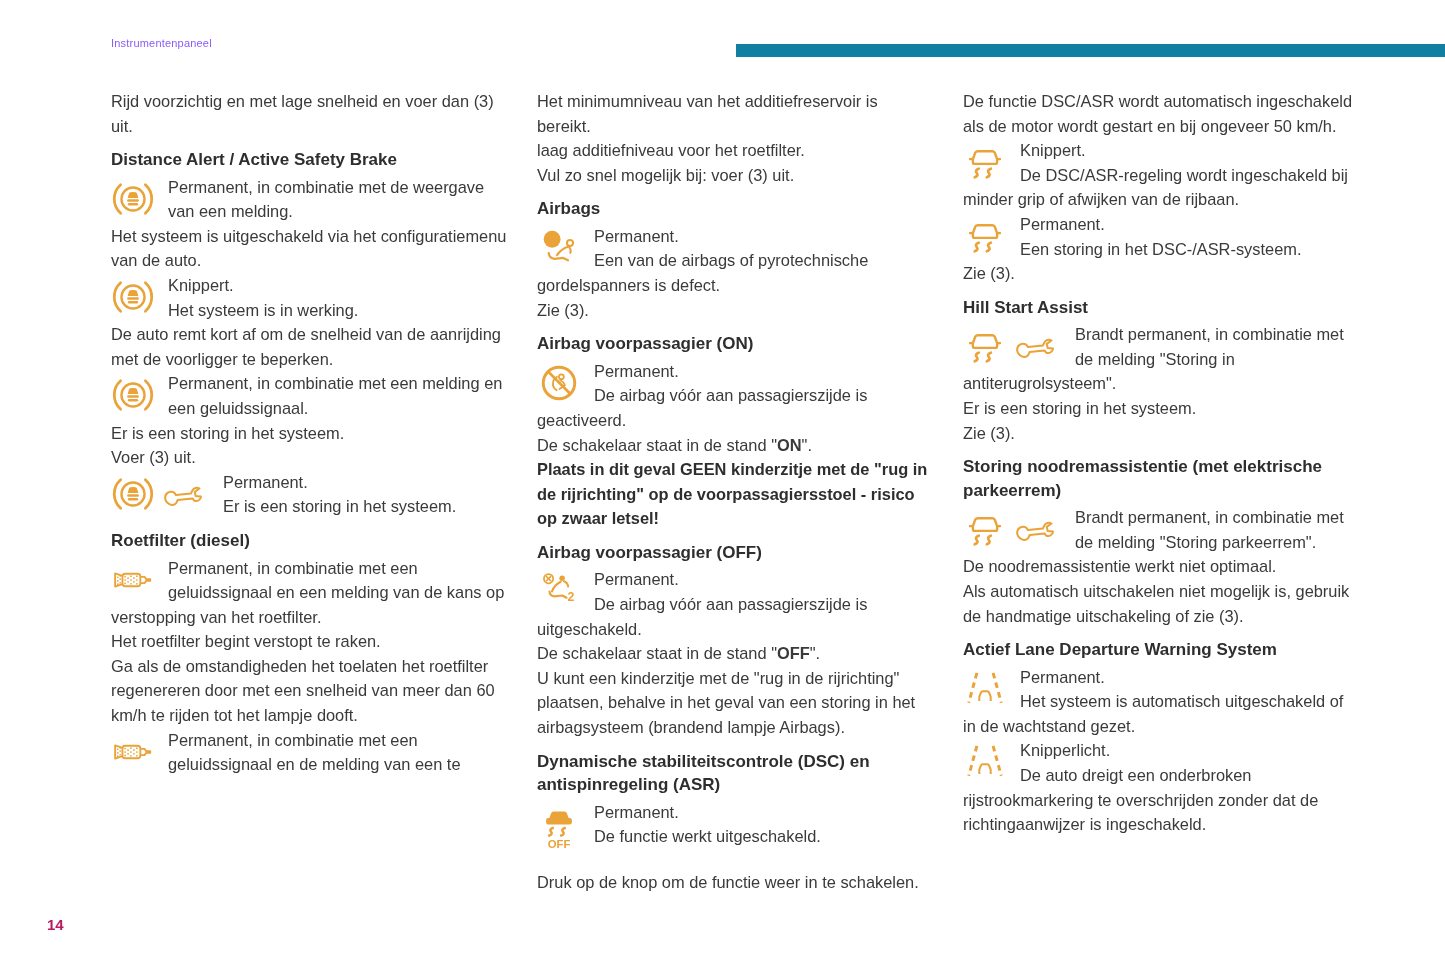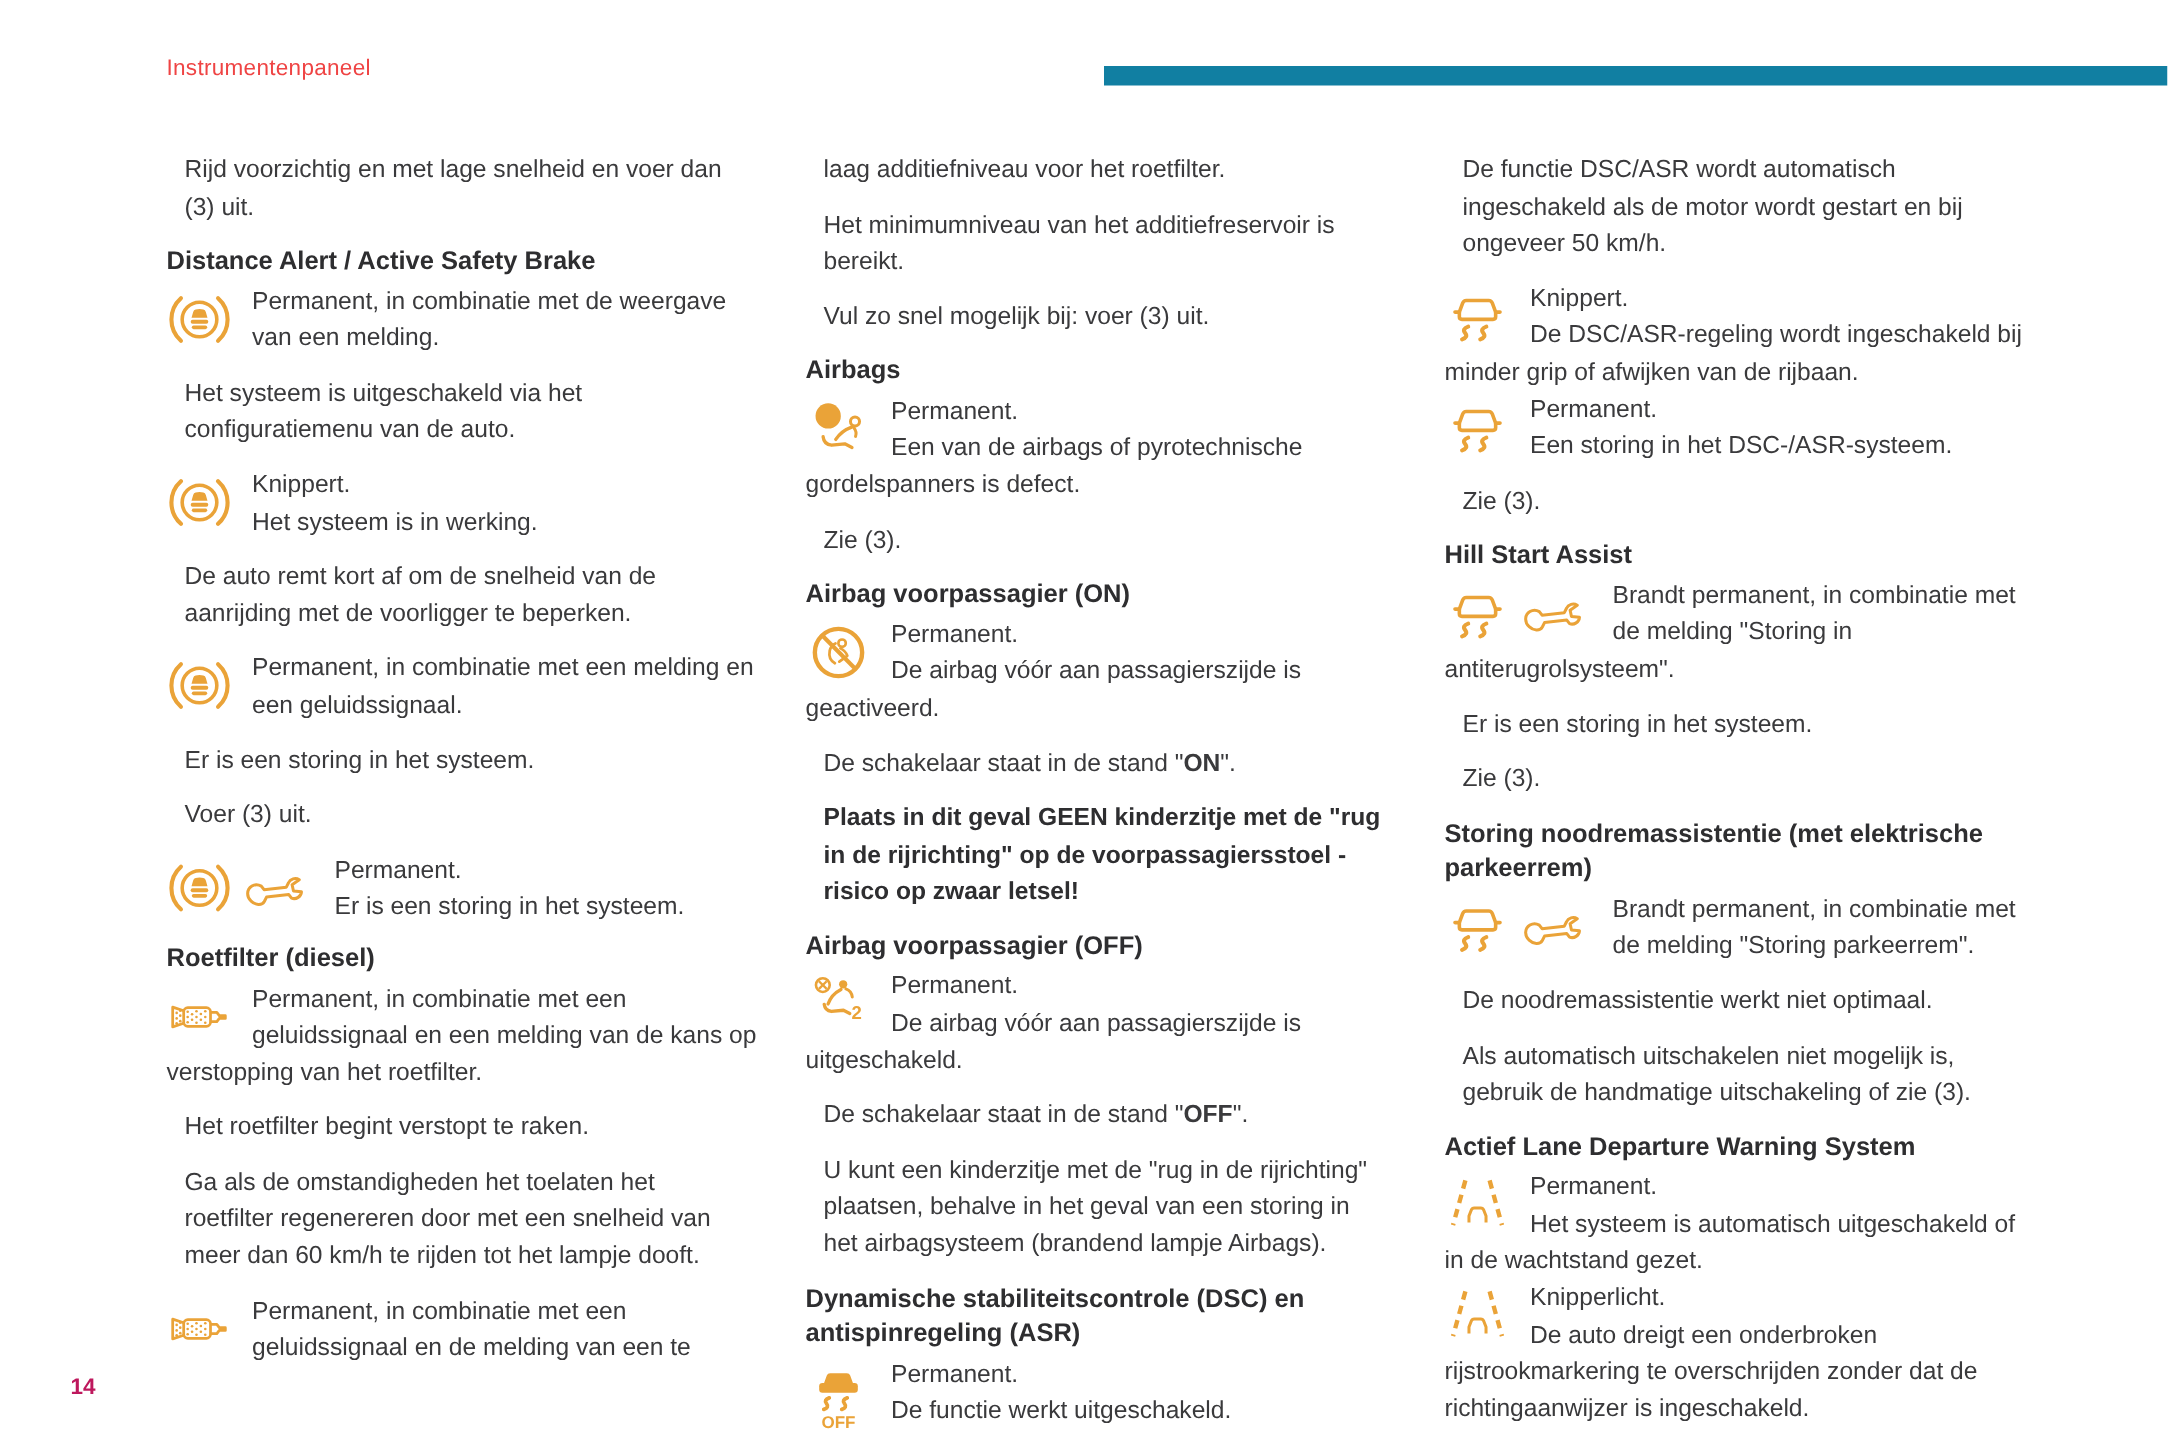--- a/index.html
+++ b/index.html
@@ -1,26 +1,26 @@
 <!DOCTYPE html>
 <html><head>
 <meta charset="utf-8">
 <style>
   html,body{margin:0;padding:0}
   body{
     width:1445px;height:964px;position:relative;overflow:hidden;
     background:#ffffff;color:#3a3a3c;
     font-family:"Liberation Sans",sans-serif;
   }
-  .hdr{position:absolute;top:37px;left:111px;font-size:15px;color:#ef4444;letter-spacing:.2px}
+  .hdr{position:absolute;top:37px;left:111px;font-size:11px;color:#8b5cf6;letter-spacing:.2px}
   .bar{position:absolute;top:44px;left:736px;width:709px;height:13px;background:#117fa2}
   .cols{position:absolute;top:89px;left:111px;display:flex;gap:30px}
   .col{width:396px;font-size:16.4px;line-height:24.6px}
   .h{font-size:17px;line-height:23.5px;font-weight:bold;color:#2e2e30;margin:10px 0 3px}
-  p.t{margin:12px}
+  p.t{margin:0}
   .t{margin:0}
   .b{font-weight:bold}
   .bold-p{font-weight:bold;color:#2e2e30}
   .ib{margin:0}
   .ib::after{content:"";display:block;clear:none}
   .ic{float:left;width:57px;height:48px;padding-top:2px;box-sizing:border-box}
   .ic.double{width:112px;display:flex;gap:6px;align-items:flex-start}
   .ic.tall{height:70px}
   .sv{width:44px;height:44px;display:block}
   .sv.off{width:44px;height:49px}
@@ -196,22 +196,22 @@
       <span class="ic">
           <svg class="sv">
             <use href="#i-filter"></use>
           </svg>
         </span>
       <div class="t">Permanent, in combinatie met een geluidssignaal en de melding van een te</div>
     </div>
   </section>
 
   <section class="col">
+    <p class="t">Het minimumniveau van het additiefreservoir is bereikt.</p>
     <p class="t">laag additiefniveau voor het roetfilter.</p>
-    <p class="t">Het minimumniveau van het additiefreservoir is bereikt.</p>
     <p class="t">Vul zo snel mogelijk bij: voer (3) uit.</p>
 
     <h3 class="h">Airbags</h3>
     <div class="ib">
       <span class="ic">
           <svg class="sv">
             <use href="#i-airbag"></use>
           </svg>
         </span>
       <div class="t">Permanent.</div>

